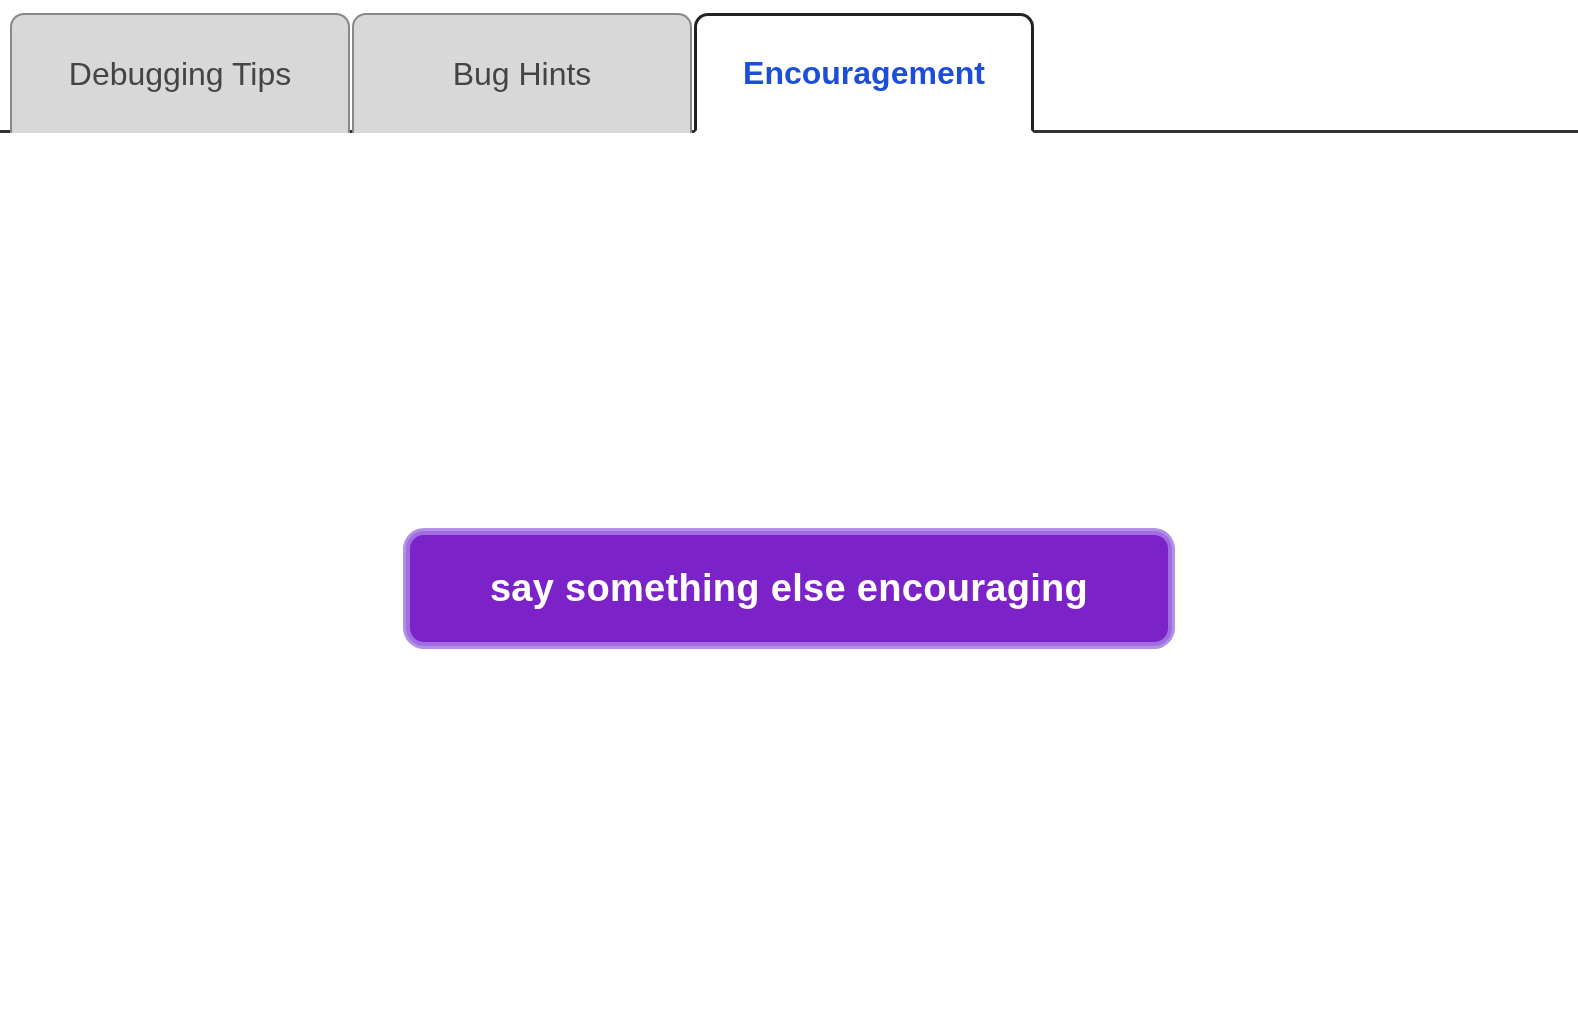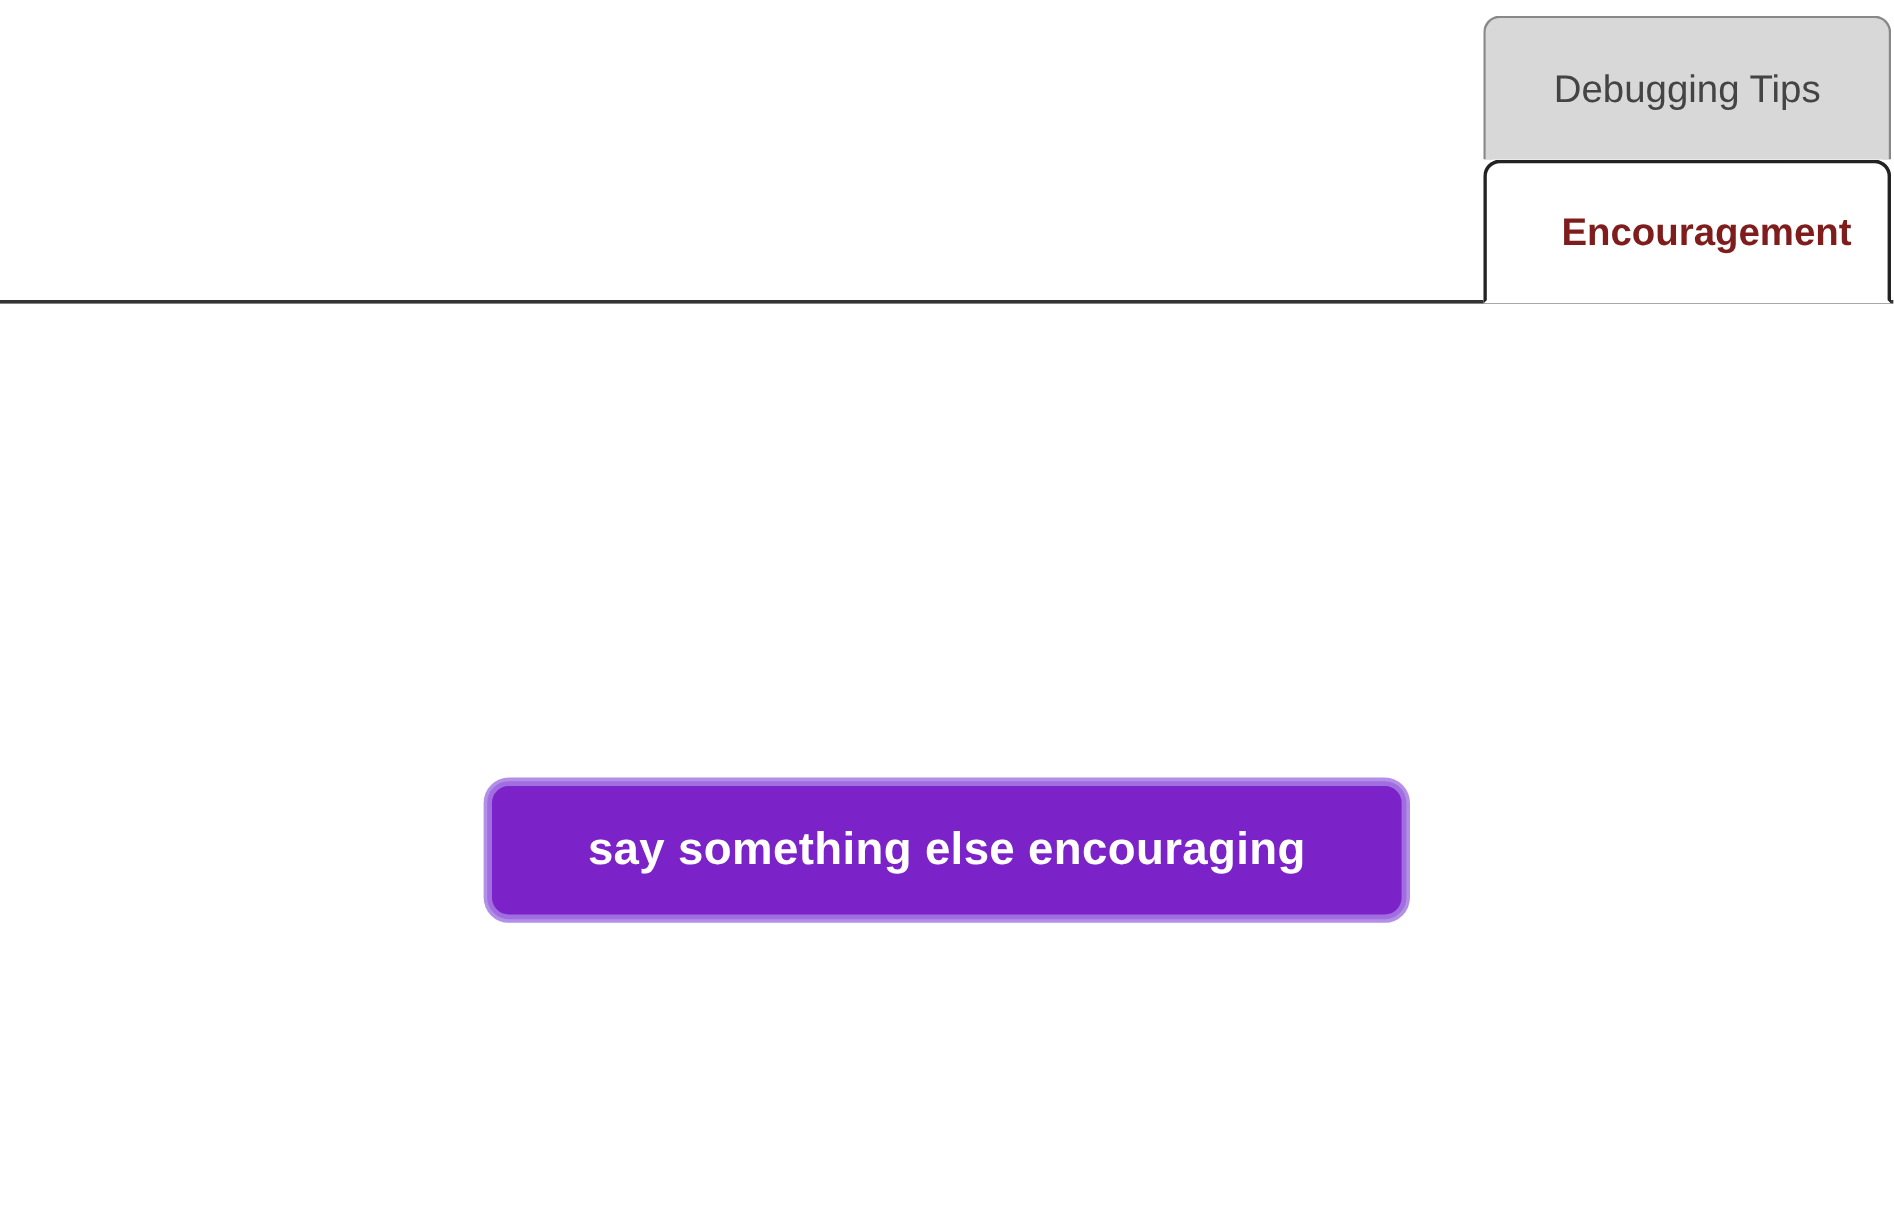--- a/index.html
+++ b/index.html
@@ -11,21 +11,21 @@
     body {
       width: 1578px;
       min-height: 1020px;
       background: #ffffff;
       font-family: -apple-system, BlinkMacSystemFont, 'Segoe UI', Helvetica, Arial, sans-serif;
       overflow-x: hidden;
     }
 
     .tabs-container {
       display: flex;
-      flex-direction: column;
+      flex-direction: row;
       align-items: flex-end;
       padding-top: 10px;
       padding-left: 10px;
       border-bottom: 3px solid #333;
       background: #fff;
     }
 
     .tab {
       display: flex;
       align-items: center;
@@ -43,24 +43,23 @@
       font-weight: 400;
       margin-right: 2px;
       position: relative;
       bottom: -3px;
     }
 
     .tab.active {
       background: #ffffff;
       border: 3px solid #222;
       border-bottom: 3px solid #ffffff;
-      color: #7f1d1d;
+      color: #1d4ed8;
       font-weight: 700;
       z-index: 2;
-      justify-content: flex-end;
     }
 
     .main-content {
       display: flex;
       flex-direction: column;
       align-items: center;
       justify-content: center;
       padding: 80px 40px 60px 40px;
       min-height: 860px;
     }
@@ -90,20 +89,23 @@
       margin-top: 31px;
     }
   </style>
 </head>
 <body>
 
 <div class="tabs-container">
   <div class="tab">
     <span>Debugging Tips</span>
   </div>
+  <div class="tab">
+    <span>Bug Hints</span>
+  </div>
   <div class="tab active">
     <span>Encouragement</span>
   </div>
 </div>
 
 <div class="main-content">
   <button class="say-button">say something else encouraging</button>
 </div>
 
 </body></html>

